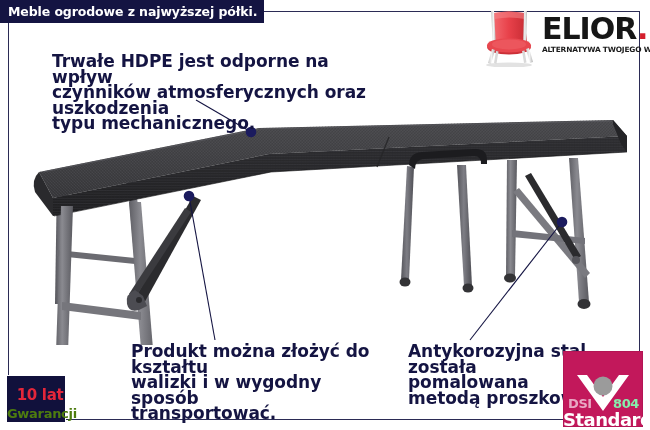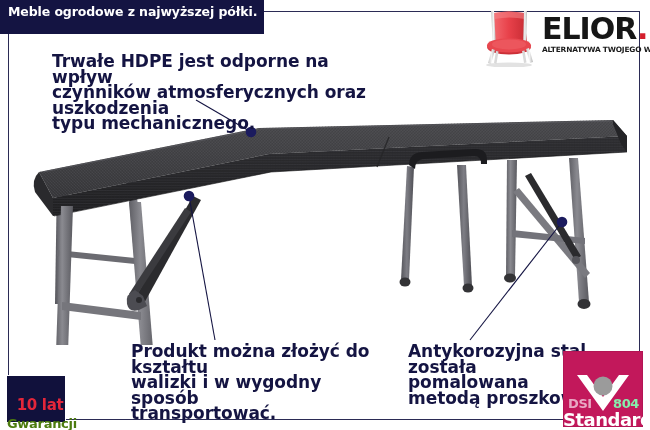--- a/index.html
+++ b/index.html
@@ -13,21 +13,21 @@
 
   
   .frame{
     position:absolute;left:8px;top:11px;width:632px;height:409px;
     border:1px solid #2b2b55;box-sizing:border-box;
     pointer-events:none;
   }
 
   
   .titlebar{
-    position:absolute;left:0px;top:0px;height:34px;
+    position:absolute;left:0px;top:0px;height:23px;
     background:#141442;color:#ffffff;
     font-weight:bold;font-size:12.5px;
     line-height:23px;padding:0 7px 0 8px;
     white-space:nowrap;letter-spacing:-0.1px;
     z-index:14;
   }
 
   
   .logo{position:absolute;left:476px;top:8px;width:166px;height:62px;z-index:12;}
   .logo-chair{position:absolute;left:2px;top:1px;width:62px;height:58px;}
@@ -62,21 +62,21 @@
   .leaders{position:absolute;left:0;top:0;width:650px;height:430px;z-index:10;pointer-events:none;}
 
   
   .badge-war{
     position:absolute;left:6px;top:375px;width:60px;height:48px;
     background:#11113c;border:1px solid #ffffff;box-sizing:border-box;
     z-index:13;text-align:center;
   }
   .badge-war .l1{
     color:#e3263a;font-weight:bold;font-size:15px;line-height:19px;
-    margin-top:20px;letter-spacing:-0.3px;padding-left:8px;
+    margin-top:10px;letter-spacing:-0.3px;padding-left:8px;
   }
   .badge-war .l2{
     color:#4d7c0f;font-weight:bold;font-size:13px;line-height:17px;
     letter-spacing:-0.3px;
   }
 
   
   .badge-ed{
     position:absolute;left:563px;top:351px;width:80px;height:76px;
     background:#c2185b;z-index:13;overflow:hidden;

